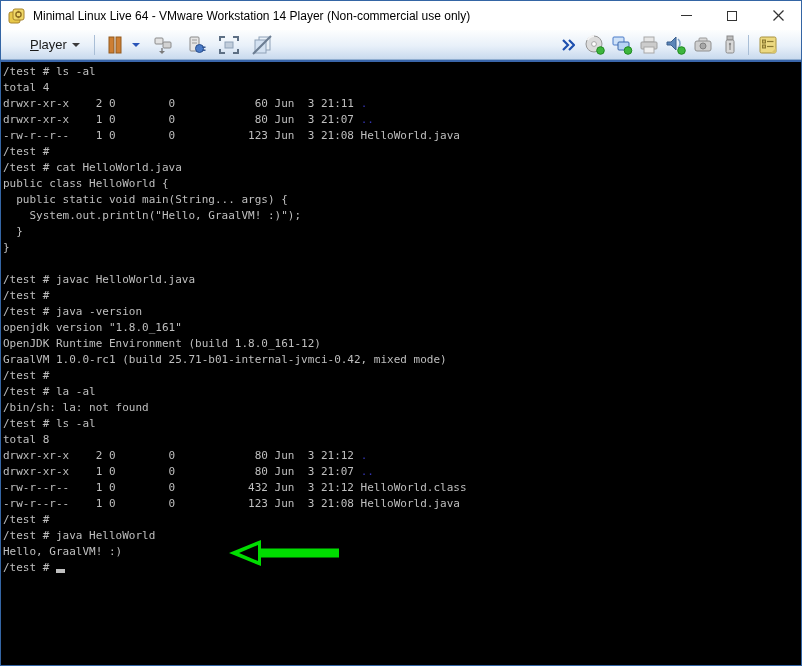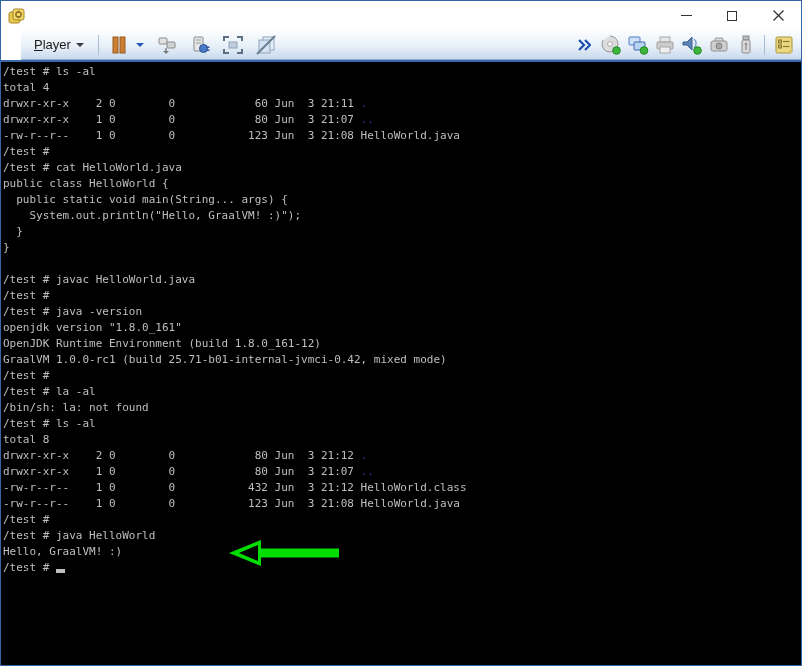--- a/index.html
+++ b/index.html
@@ -15,21 +15,21 @@
   .title-text { font-size:12px; color:#000; white-space:nowrap; }
   .win-controls { margin-left:auto; display:flex; height:100%; }
   .win-btn { width:46px; height:100%; display:flex; align-items:center; justify-content:center;
              cursor:default; }
   .glyph-min { width:11px; height:1px; background:#333; }
   .glyph-max { width:10px; height:10px; border:1px solid #333; }
 
   
   .toolbar { height:30px; flex-shrink:0; display:flex; align-items:center;
              background:linear-gradient(#fdfefe, #e8f0f9 55%, #c9daee);
-             border-bottom:1px solid #8fadd0; padding:0 4px;margin-left:20px; }
+             border-bottom:1px solid #8fadd0; padding:0 20px; }
   .player-menu { display:flex; align-items:center; gap:5px; padding:3px 8px 3px 8px;
                  font-size:13px; color:#1a1a1a; border:1px solid transparent; }
   .player-label { display:inline-block; }
   .player-label::first-letter { text-decoration:underline; }
   .caret { width:0; height:0; border-left:4px solid transparent; border-right:4px solid transparent;
            border-top:4px solid #3b3b3b; }
   .caret.blue { border-top-color:#2a55b8; }
   .tb-sep { width:1px; height:20px; background:#a9bed6; margin:0 5px; }
   .tb-btn { width:27px; height:26px; display:flex; align-items:center; justify-content:center;
             border:1px solid transparent; border-radius:2px; }
@@ -52,20 +52,21 @@
 <div class="window">
 
   <div class="titlebar">
     <svg class="app-icon" viewBox="0 0 17 16">
       <rect x="1" y="4" width="11" height="11" rx="2" fill="#e8c84a" stroke="#a8842a"></rect>
       <rect x="5" y="1" width="11" height="11" rx="2" fill="#f0d868" stroke="#a8842a"></rect>
       <circle cx="10.5" cy="6.5" r="2.6" fill="none" stroke="#8a6a20" stroke-width="1.4"></circle>
       <rect x="9.6" y="2.8" width="1.8" height="2" fill="#8a6a20"></rect>
       <rect x="9.6" y="8.2" width="1.8" height="2" fill="#8a6a20"></rect>
     </svg>
+    <span class="title-text">Minimal Linux Live 64 - VMware Workstation 14 Player (Non-commercial use only)</span>
     <div class="win-controls">
       <div class="win-btn">
         <div class="glyph-min"></div>
       </div>
       <div class="win-btn">
         <div class="glyph-max"></div>
       </div>
       <div class="win-btn">
         <svg width="11" height="11" viewBox="0 0 11 11">
           <line x1="0.5" y1="0.5" x2="10.5" y2="10.5" stroke="#333" stroke-width="1.2"></line>

